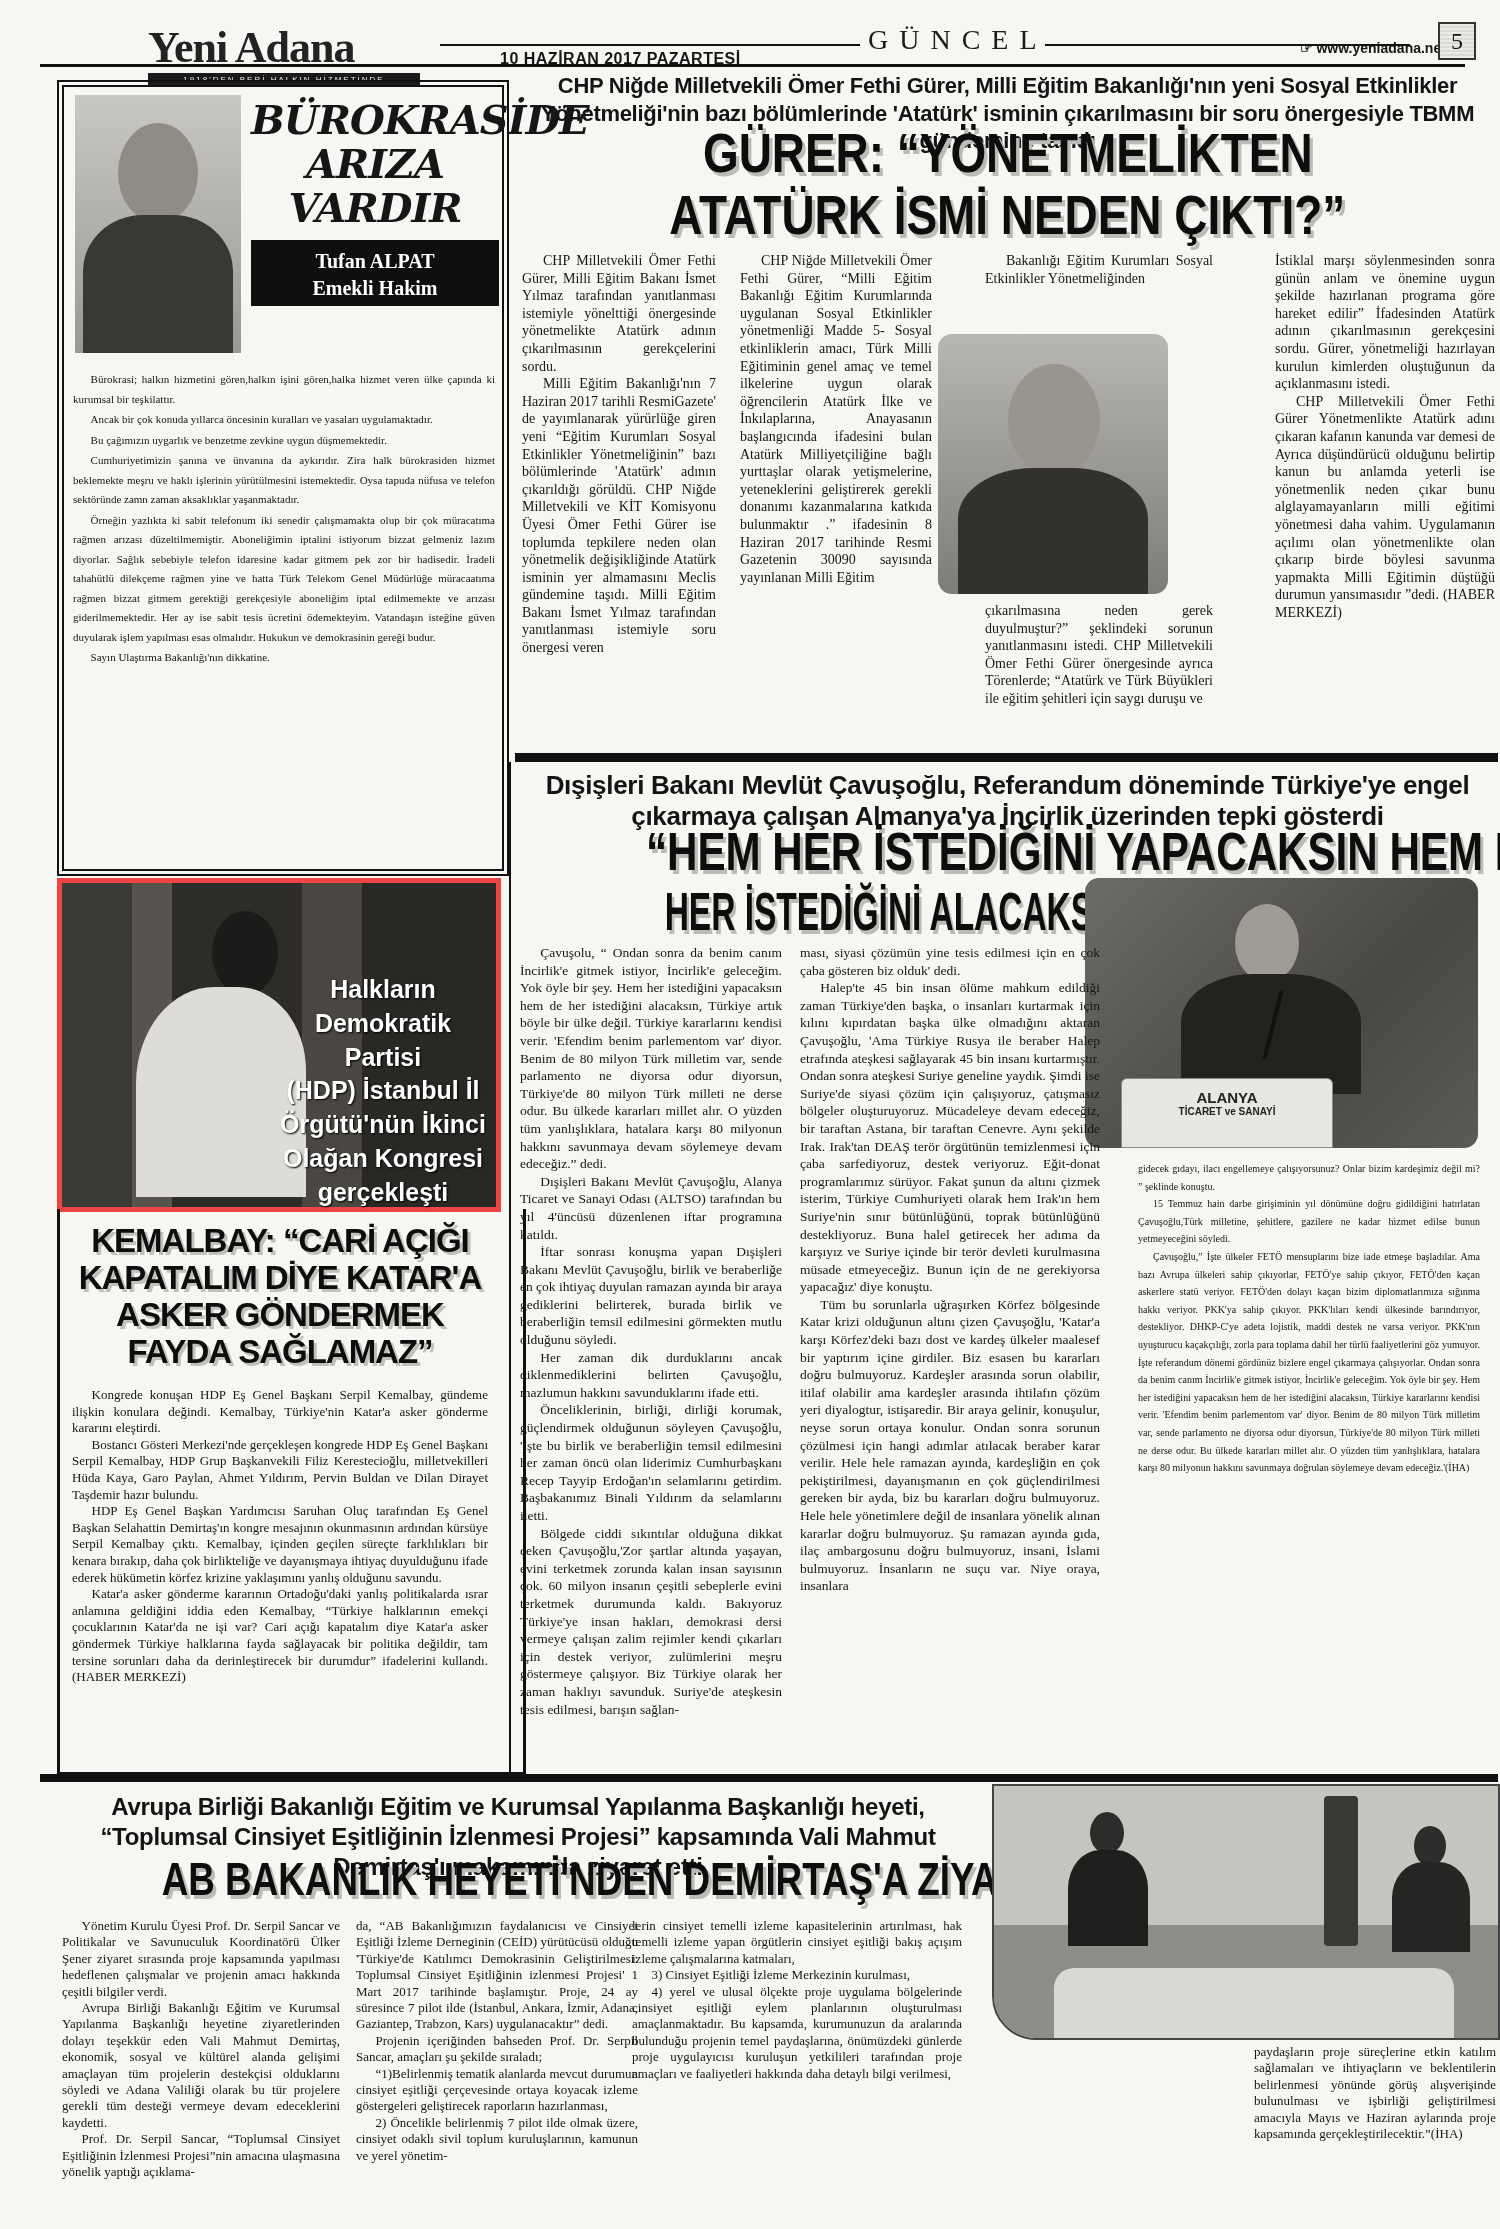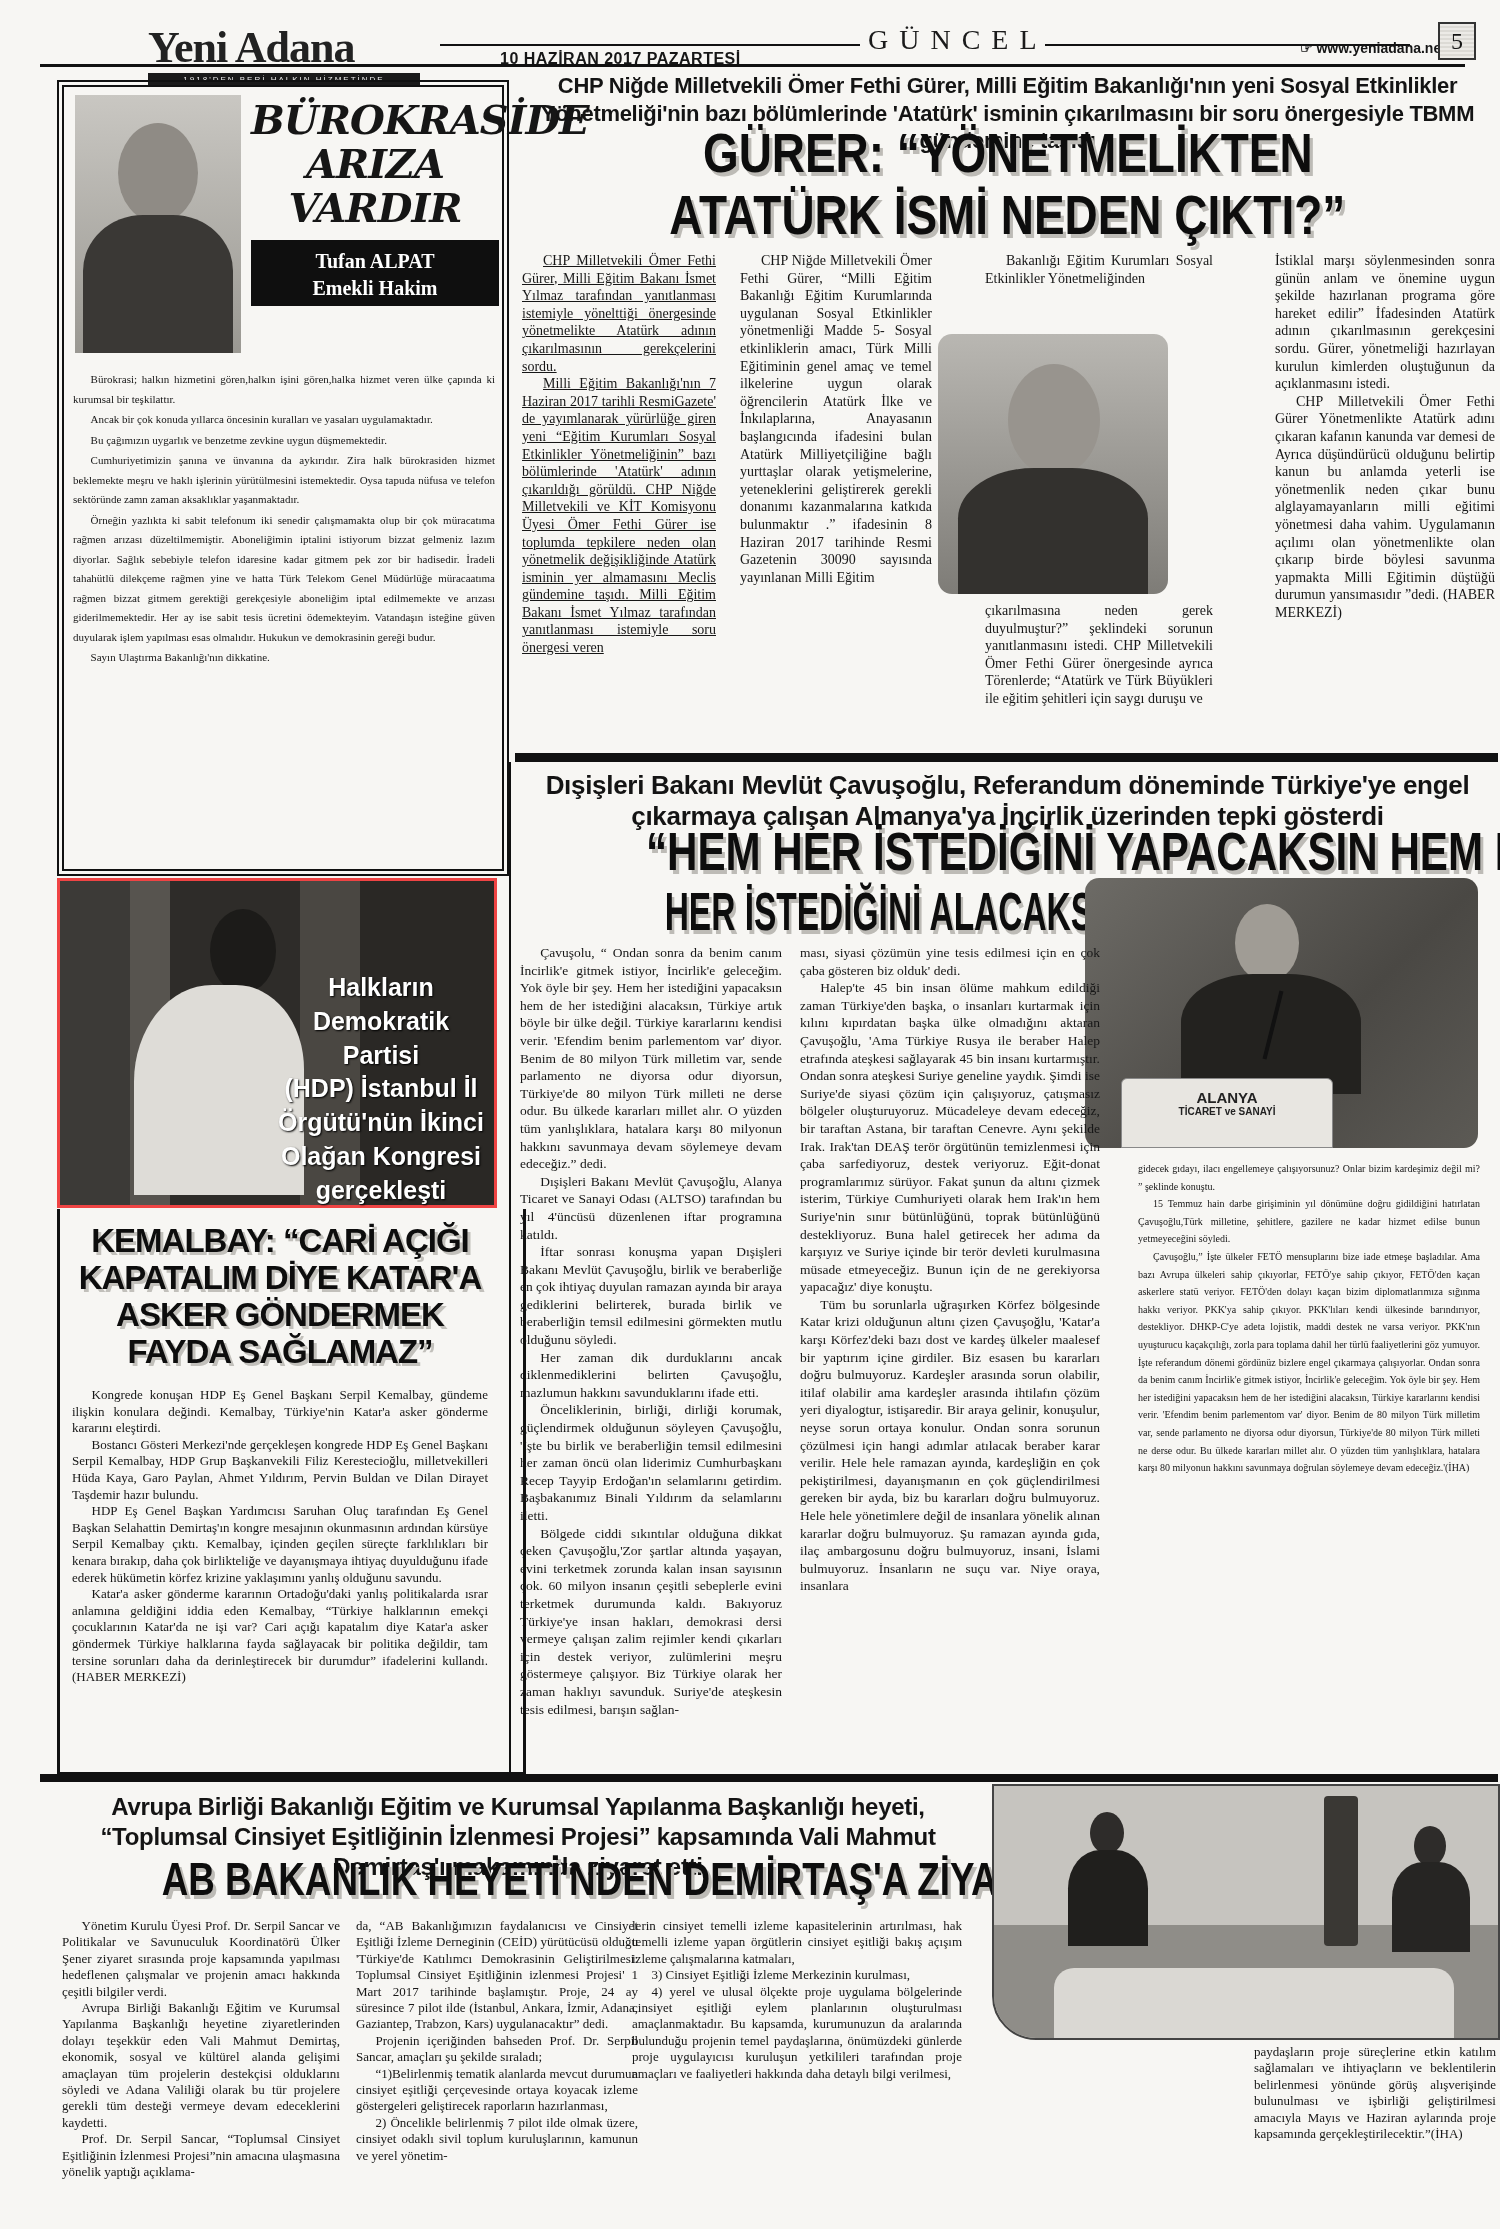--- a/index.html
+++ b/index.html
@@ -38,21 +38,21 @@
   .byline{background:#0f0f0f;color:#fff;text-align:center;font-weight:700;
           font-size:20px;line-height:1.35;padding-top:8px;}
   #colbody p{margin:0 0 1px 0;text-indent:1.6em;text-align:justify;
              font-size:11px;line-height:19.5px;}
   
   .gcol p{font-size:14px;line-height:17.6px;}
   
   .ccol p{font-size:13.5px;line-height:17.6px;}
   .c3col p{font-size:10px;line-height:17.6px;}
   
-  #hdpbox{border:3px solid #ef4444;background:#2b2a28;}
+  #hdpbox{border:5px solid #ef4444;background:#2b2a28;}
   .hdpcap{color:#fff;font-family:"Liberation Sans",sans-serif;font-weight:700;
           font-size:25px;line-height:1.35;text-align:center;white-space:pre-line;
           text-shadow:1px 1px 2px #000;}
   #kembox{border-left:3px solid #111;border-right:3px solid #111;border-bottom:3px solid #111;}
   .kemhead{font-family:"Liberation Sans",sans-serif;font-weight:800;font-size:33px;
            line-height:1.12;text-align:center;letter-spacing:-1px;color:#0d0d0d;
            text-shadow:3px 3px 0 #c2c0bb;white-space:pre-line;}
   #kembody p{font-size:13px;line-height:16.6px;}
   
   .abcol p{font-size:13px;line-height:16.4px;}
@@ -101,21 +101,21 @@
         <p>Cumhuriyetimizin şanına ve ünvanına da aykırıdır. Zira halk bürokrasiden hizmet beklemekte meşru ve haklı işlerinin yürütülmesini istemektedir. Oysa tapuda nüfusa ve telefon sektöründe zamn zaman aksaklıklar yaşanmaktadır.</p>
         <p>Örneğin yazlıkta ki sabit telefonum iki senedir çalışmamakta olup bir çok müracatıma rağmen arızası düzeltilmemiştir. Aboneliğimin iptalini istiyorum bizzat gelmeniz lazım diyorlar. Sağlık sebebiyle telefon idaresine kadar gitmem pek zor bir hadisedir. İradeli tahahütlü dilekçeme rağmen yine ve hatta Türk Telekom Genel Müdürlüğe müracaatıma rağmen bizzat gitmem gerektiği gerekçesiyle aboneliğim iptal edilmemekte ve arızası giderilmemektedir. Her ay ise sabit tesis ücretini ödemekteyim. Vatandaşın isteğine güven duyularak işlem yapılması esas olmalıdır. Hukukun ve demokrasinin gereği budur.</p>
         <p>Sayın Ulaştırma Bakanlığı'nın dikkatine.</p>
       </div>
   </div>
 
   <div class="abs strap" style="left:520px;top:72px;width:975px;font-size:22px;line-height:1.25;">CHP Niğde Milletvekili Ömer Fethi Gürer, Milli Eğitim Bakanlığı'nın yeni Sosyal Etkinlikler Yönetmeliği'nin bazı bölümlerinde 'Atatürk' isminin çıkarılmasını bir soru önergesiyle TBMM gündemine taşıdı</div>
   <div class="abs bighead" style="left:520px;top:120px;width:975px;font-size:56px;text-align:center;"><span class="sqz">GÜRER: “YÖNETMELİKTEN</span></div>
   <div class="abs bighead" style="left:520px;top:182px;width:975px;font-size:56px;text-align:center;"><span class="sqz">ATATÜRK İSMİ NEDEN ÇIKTI?”</span></div>
 
-  <div class="abs cols gcol" style="left:522px;top:252px;width:194px;height:496px;overflow:hidden;text-decoration:underline;">
+  <div class="abs cols gcol" style="left:522px;top:252px;width:194px;height:496px;overflow:hidden;">
       <p>CHP Milletvekili Ömer Fethi Gürer, Milli Eğitim Bakanı İsmet Yılmaz tarafından yanıtlanması istemiyle yönelttiği önergesinde yönetmelikte Atatürk adının çıkarılmasının gerekçelerini sordu.</p>
       <p>Milli Eğitim Bakanlığı'nın 7 Haziran 2017 tarihli ResmiGazete' de yayımlanarak yürürlüğe giren yeni “Eğitim Kurumları Sosyal Etkinlikler Yönetmeliğinin” bazı bölümlerinde 'Atatürk' adının çıkarıldığı görüldü. CHP Niğde Milletvekili ve KİT Komisyonu Üyesi Ömer Fethi Gürer ise toplumda tepkilere neden olan yönetmelik değişikliğinde Atatürk isminin yer almamasını Meclis gündemine taşıdı. Milli Eğitim Bakanı İsmet Yılmaz tarafından yanıtlanması istemiyle soru önergesi veren</p>
     </div>
   <div class="abs cols gcol" style="left:740px;top:252px;width:192px;height:496px;overflow:hidden;">
       <p>CHP Niğde Milletvekili Ömer Fethi Gürer, “Milli Eğitim Bakanlığı Eğitim Kurumlarında uygulanan Sosyal Etkinlikler yönetmenliği Madde 5- Sosyal etkinliklerin amacı, Türk Milli Eğitiminin genel amaç ve temel ilkelerine uygun olarak öğrencilerin Atatürk İlke ve İnkılaplarına, Anayasanın başlangıcında ifadesini bulan Atatürk Milliyetçiliğine bağlı yurttaşlar olarak yetişmelerine, yeteneklerini geliştirerek gerekli donanımı kazanmalarına katkıda bulunmaktır .” ifadesinin 8 Haziran 2017 tarihinde Resmi Gazetenin 30090 sayısında yayınlanan Milli Eğitim</p>
     </div>
   <div class="abs cols gcol" style="left:985px;top:252px;width:228px;height:78px;overflow:hidden;">
       <p>Bakanlığı Eğitim Kurumları Sosyal Etkinlikler Yönetmeliğinden</p>
     </div>
   <div class="abs photo" style="left:938px;top:334px;width:230px;height:260px;">

